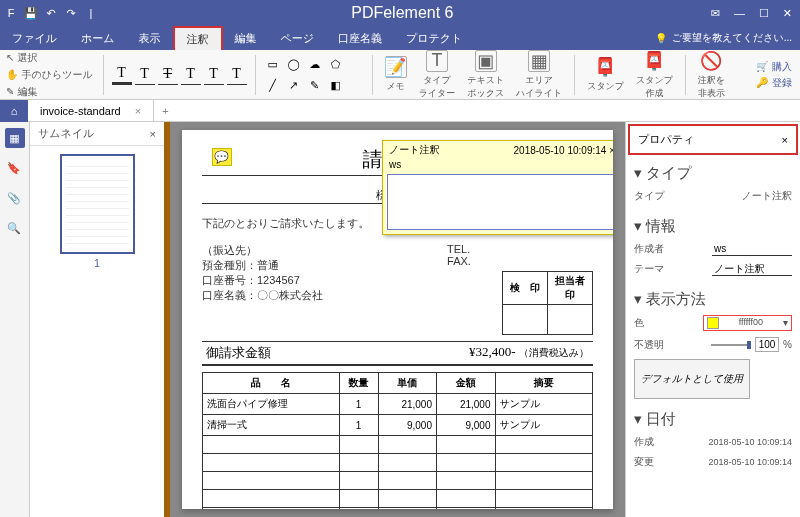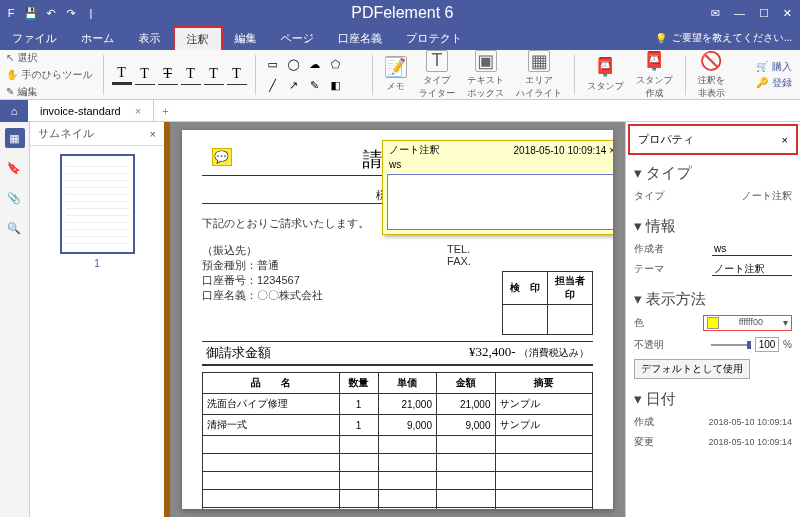--- a/index.html
+++ b/index.html
@@ -66,21 +66,21 @@
 .prop-panel { width: 175px; background: #fff; border-left: 1px solid #ccc; display: flex; flex-direction: column; font-size: 11px; }
 .prop-title { padding: 6px 8px; border: 2px solid #d03030; display: flex; justify-content: space-between; align-items: center; margin: 2px; }
 .prop-section { padding: 4px 8px; color: #555; }
 .prop-section-title { font-size: 15px; color: #444; padding: 3px 0; cursor: pointer; }
 .prop-row { display: flex; justify-content: space-between; align-items: center; padding: 3px 0; font-size: 10px; }
 .prop-input { border: none; border-bottom: 1px solid #333; width: 80px; font-size: 10px; text-align: left; padding: 1px 2px; }
 .color-swatch { width: 12px; height: 12px; background: #ffff00; border: 1px solid #999; display: inline-block; vertical-align: middle; }
 .opacity-slider { display: flex; align-items: center; gap: 4px; }
 .slider-track { width: 40px; height: 2px; background: #999; position: relative; }
 .slider-thumb { position: absolute; right: 0; top: -3px; width: 4px; height: 8px; background: #4a5a9e; }
-.default-btn { border: 1px solid #aaa; background: #f4f4f4; padding: 2px 6px; font-size: 10px; cursor: pointer; }
+.default-btn { border: 1px solid #aaa; background: #f4f4f4; padding: 12px 6px; font-size: 10px; cursor: pointer; font-style: italic; }
 </style>
 </head>
 <body>
 
 <div class="titlebar">
   <div class="left-icons">
     <span class="icon">F</span>
     <span class="icon win-btn">💾</span>
     <span class="icon win-btn">↶</span>
     <span class="icon win-btn">↷</span>

